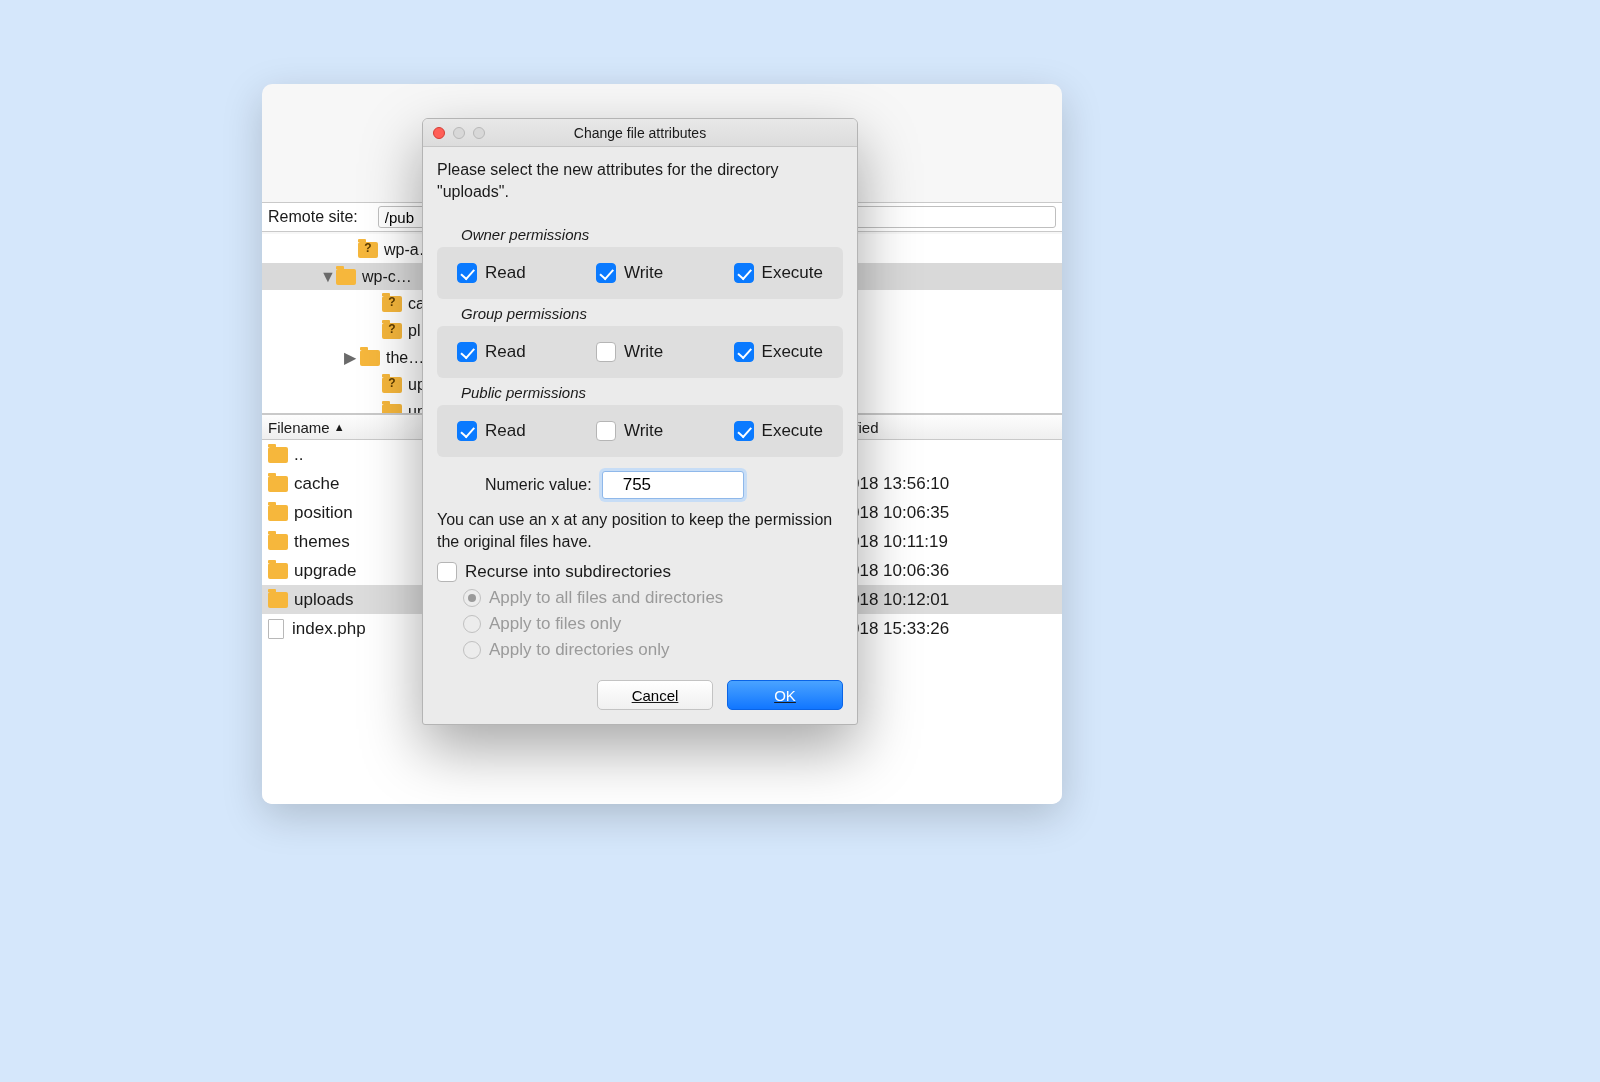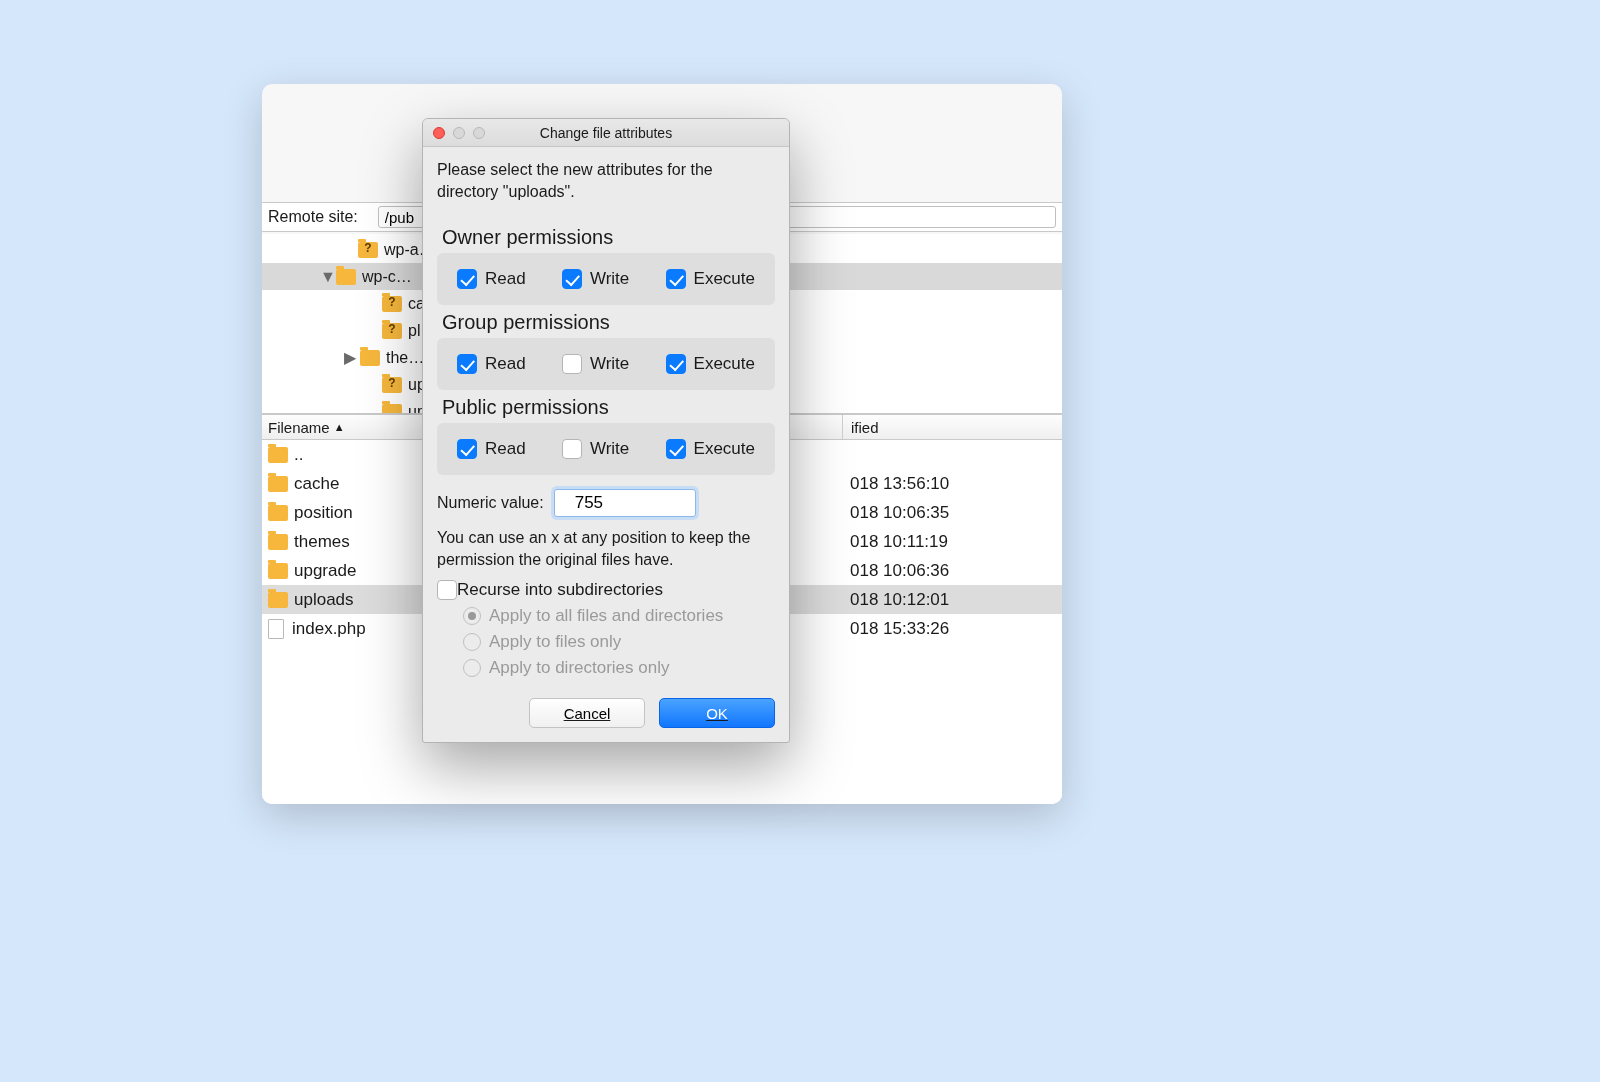--- a/index.html
+++ b/index.html
@@ -117,21 +117,21 @@
   .file-row .fdate { padding-left:8px;}
   .file-icon { width:20px; height:16px; margin-right:6px; display:inline-block; background:#f6b73c; border-radius:2px; position:relative;}
   .file-icon::before{content:''; position:absolute; top:-3px; left:0; width:8px; height:3px; background:#f6b73c; border-radius:1px 1px 0 0;}
   .doc-icon { width:16px; height:20px; margin-right:8px; background:#fff; border:1px solid #b8b8b8; border-radius:1px; display:inline-block;}
 
   
   .dialog {
     position: absolute;
     left: 422px;
     top: 118px;
-    width: 368px;
+    width: 436px;
     background: #ebebeb;
     border: 1px solid #b4b4b4;
     border-radius: 6px 6px 3px 3px;
     box-shadow: 0 24px 60px rgba(0,0,0,.35);
     overflow: hidden;
   }
   .titlebar {
     height: 28px;
     background: linear-gradient(#e8e8e8,#dcdcdc);
     border-bottom: 1px solid #c5c5c5;
@@ -140,21 +140,21 @@
   }
   .tl-dots { position:absolute; left:10px; display:flex; gap:8px;}
   .tl-dot { width:12px; height:12px; border-radius:50%; }
   .tl-dot.red { background:#ff5f57; border:1px solid #d43d35;}
   .tl-dot.grey { background:#d8d8d8; border:1px solid #b8b8b8;}
   .titlebar .ttl { flex:1; text-align:center; font-size:14px;}
 
   .dialog-body { padding: 10px 14px 14px 14px; font-size:16px; }
   .intro { margin: 2px 0 24px 0; line-height:1.35; }
 
-  .perm-label { font-size:20px; margin: 6px 0 4px 5px; }
+  .perm-label { font-size:15px; margin: 6px 0 4px 24px; font-style: italic; }
   .perm-group {
     background:#dedede;
     border-radius:6px;
     height:52px;
     display:flex;
     align-items:center;
     justify-content:space-between;
     padding: 0 20px;
   }
   .perm-item { display:flex; align-items:flex-end; gap:8px; font-size:17px;}
@@ -163,33 +163,33 @@
     border:1px solid #b5b5b5; background:#fff;
     display:inline-flex; align-items:center; justify-content:center;
   }
   .cb.checked { background:#0a7aff; border-color:#0a7aff; }
   .cb.checked::after{
     content:''; width:6px; height:11px;
     border: solid #fff; border-width:0 2.5px 2.5px 0;
     transform: rotate(42deg) translateY(-1px);
   }
 
-  .numeric-row { display:flex; align-items:center; gap:10px; margin-top:14px;}
+  .numeric-row { display:flex; align-items:center; gap:10px; margin-top:14px;margin-left:48px;}
   .numeric-row input {
     width:142px; height:28px;
     border:1px solid #8fb8ea;
     box-shadow: 0 0 0 3px #c7ddf6;
     border-radius:3px;
     font-size:17px; padding:2px 20px;
     background:#fff;
   }
 
   .hint { margin-top:10px; line-height:1.35; }
 
-  .recurse { display:flex; align-items:center; margin-top:10px; font-size:17px;}
+  .recurse { display:flex; align-items:center; gap:8px; margin-top:10px; font-size:17px;}
   .radio-list { margin: 6px 0 0 26px; display:flex; flex-direction:column; gap:6px;}
   .radio-item { display:flex; align-items:center; gap:8px; color:#9a9a9a; font-size:17px;}
   .radio {
     width:18px; height:18px; border-radius:50%;
     border:1px solid #c0c0c0; background:#ececec;
     display:inline-flex; align-items:center; justify-content:center;
   }
   .radio.sel::after{content:''; width:8px; height:8px; border-radius:50%; background:#9a9a9a;}
 
   .btn-row { display:flex; justify-content:flex-end; gap:14px; margin-top:20px;text-decoration:underline;}

